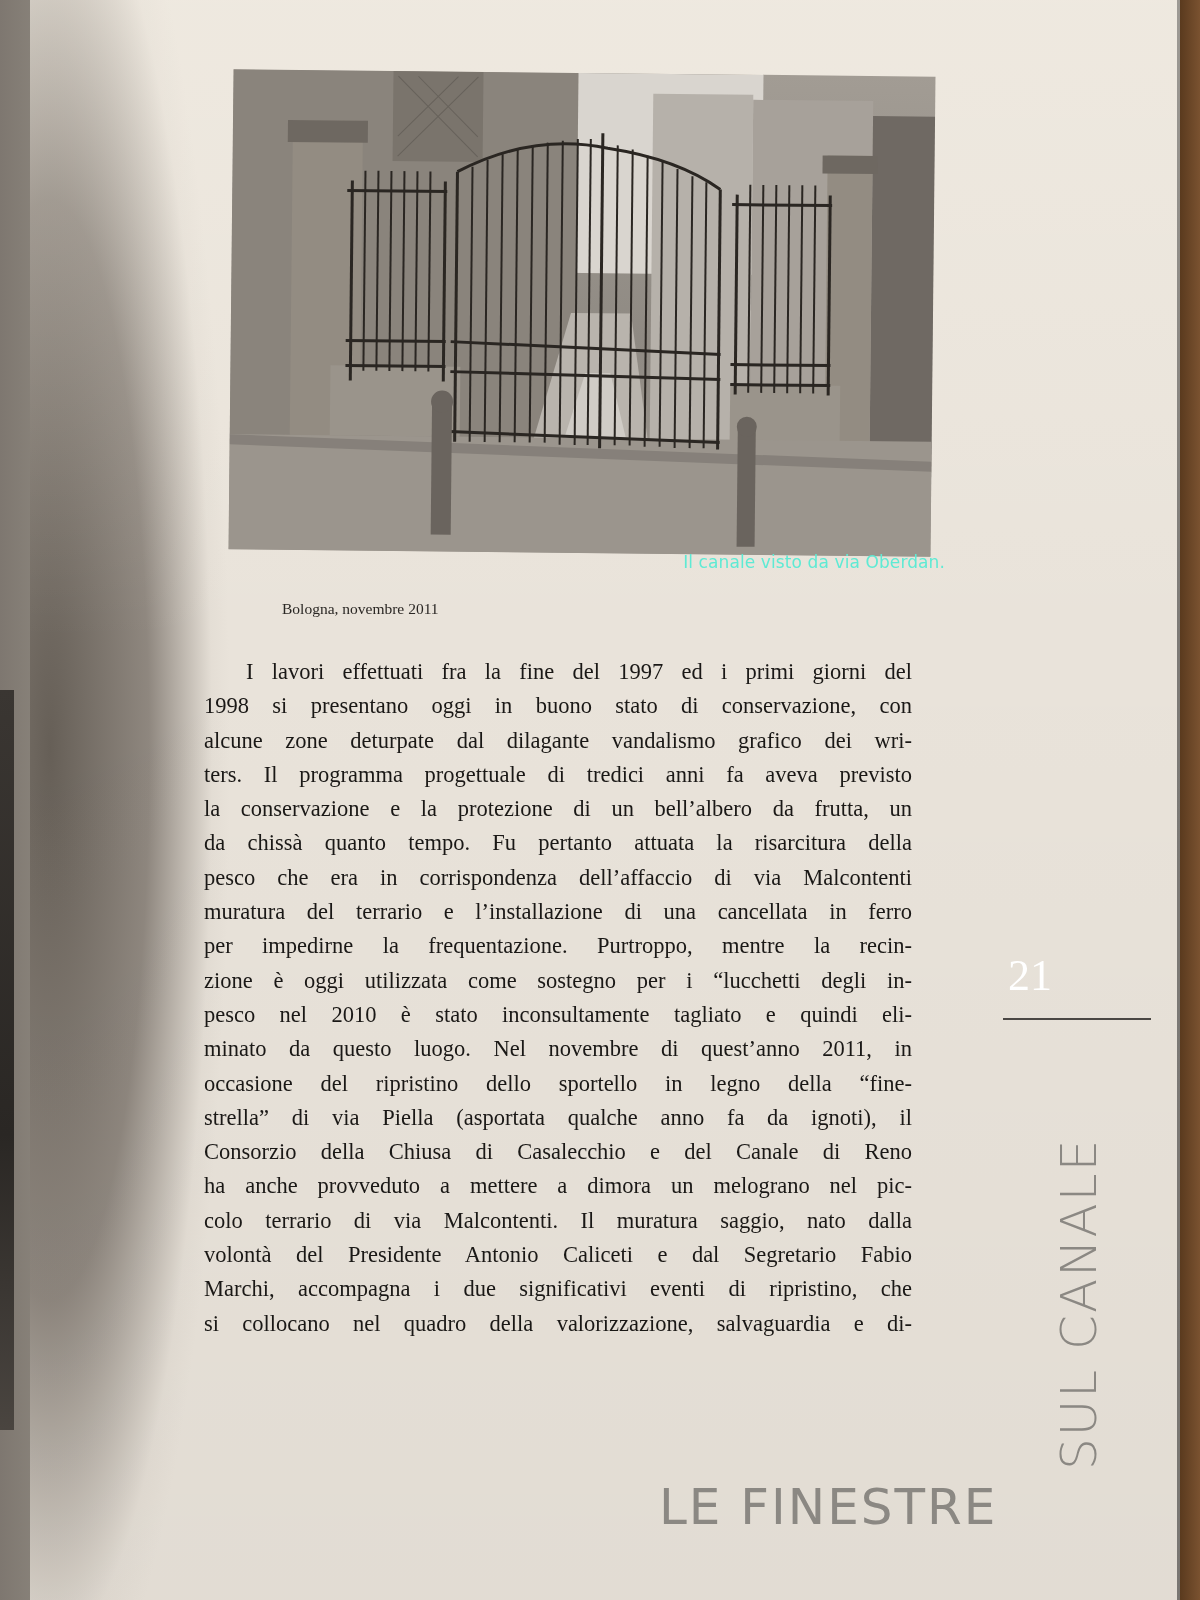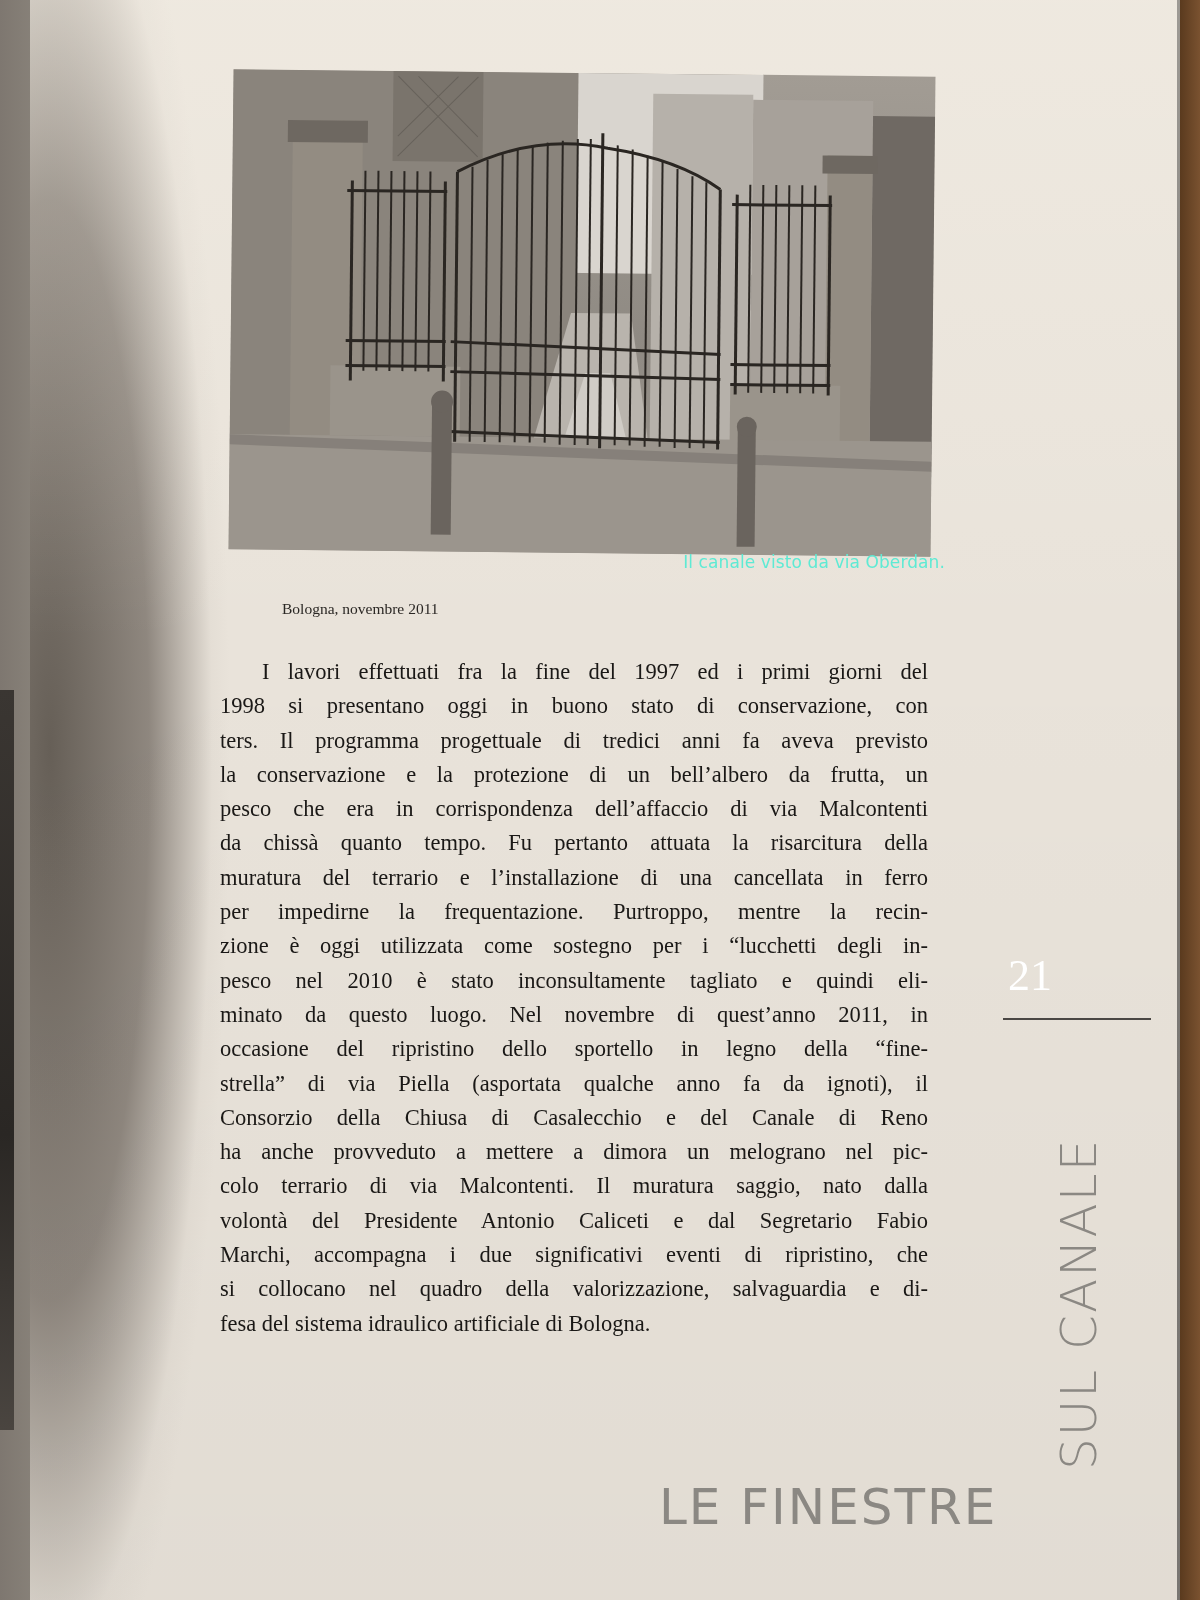--- a/index.html
+++ b/index.html
@@ -47,21 +47,21 @@
       position: absolute; right: 255px; top: 552px;
       font-family: "DejaVu Sans", sans-serif; font-size: 17px; color: #5eead4;
       letter-spacing: 0.1px;
     }
     .dateline {
       position: absolute; left: 282px; top: 600px;
       font-size: 15.5px; color: #2a2724; font-family: "Liberation Serif", serif; text-align: center;
     }
 
     .body-text {
-      position: absolute; left: 220px; top: 655px; width: 708px;
+      position: absolute; left: 204px; top: 655px; width: 708px;
       font-family: "Liberation Serif", serif;
       font-size: 22.5px; line-height: 34.3px; color: #1a1816;
       text-align: justify;
     }
     .body-text .line { display: block; white-space: nowrap; text-align-last: justify; }
     .body-text .line.last { text-align-last: left; }
     .body-text .line.indent { padding-left: 42px; }
 
     .page-number {
       position: absolute; left: 1008px; top: 950px;
@@ -192,38 +192,38 @@
       <circle cx="517" cy="352" r="10" fill="#6a645e"></circle>
     </svg>
   </div>
 
   <div class="caption">Il canale visto da via Oberdan.</div>
   <div class="dateline">Bologna, novembre 2011</div>
 
   <div class="body-text">
     <span class="line indent">I lavori effettuati fra la fine del 1997 ed i primi giorni del</span>
     <span class="line">1998 si presentano oggi in buono stato di conservazione, con</span>
+    <span class="line">alcune zone deturpate dal dilagante vandalismo grafico dei wri-</span>
     <span class="line">ters. Il programma progettuale di tredici anni fa aveva previsto</span>
     <span class="line">la conservazione e la protezione di un bell’albero da frutta, un</span>
+    <span class="line">da chissà quanto tempo. Fu pertanto attuata la risarcitura della</span>
     <span class="line">pesco che era in corrispondenza dell’affaccio di via Malcontenti</span>
-    <span class="line">da chissà quanto tempo. Fu pertanto attuata la risarcitura della</span>
     <span class="line">muratura del terrario e l’installazione di una cancellata in ferro</span>
     <span class="line">per impedirne la frequentazione. Purtroppo, mentre la recin-</span>
     <span class="line">zione è oggi utilizzata come sostegno per i “lucchetti degli in-</span>
     <span class="line">pesco nel 2010 è stato inconsultamente tagliato e quindi eli-</span>
     <span class="line">minato da questo luogo. Nel novembre di quest’anno 2011, in</span>
     <span class="line">occasione del ripristino dello sportello in legno della “fine-</span>
     <span class="line">strella” di via Piella (asportata qualche anno fa da ignoti), il</span>
     <span class="line">Consorzio della Chiusa di Casalecchio e del Canale di Reno</span>
     <span class="line">ha anche provveduto a mettere a dimora un melograno nel pic-</span>
     <span class="line">colo terrario di via Malcontenti. Il muratura saggio, nato dalla</span>
     <span class="line">volontà del Presidente Antonio Caliceti e dal Segretario Fabio</span>
     <span class="line">Marchi, accompagna i due significativi eventi di ripristino, che</span>
     <span class="line">si collocano nel quadro della valorizzazione, salvaguardia e di-</span>
-    <span class="line last">fesa del sistema idraulico artificiale di Bologna.</span>
   </div>
 
   <div class="page-number">21</div>
   <div class="page-rule"></div>
 
   <div class="running-title-vertical">SUL CANALE</div>
   <div class="running-title-horizontal">LE FINESTRE</div>
 </div>
 
 </body></html>

